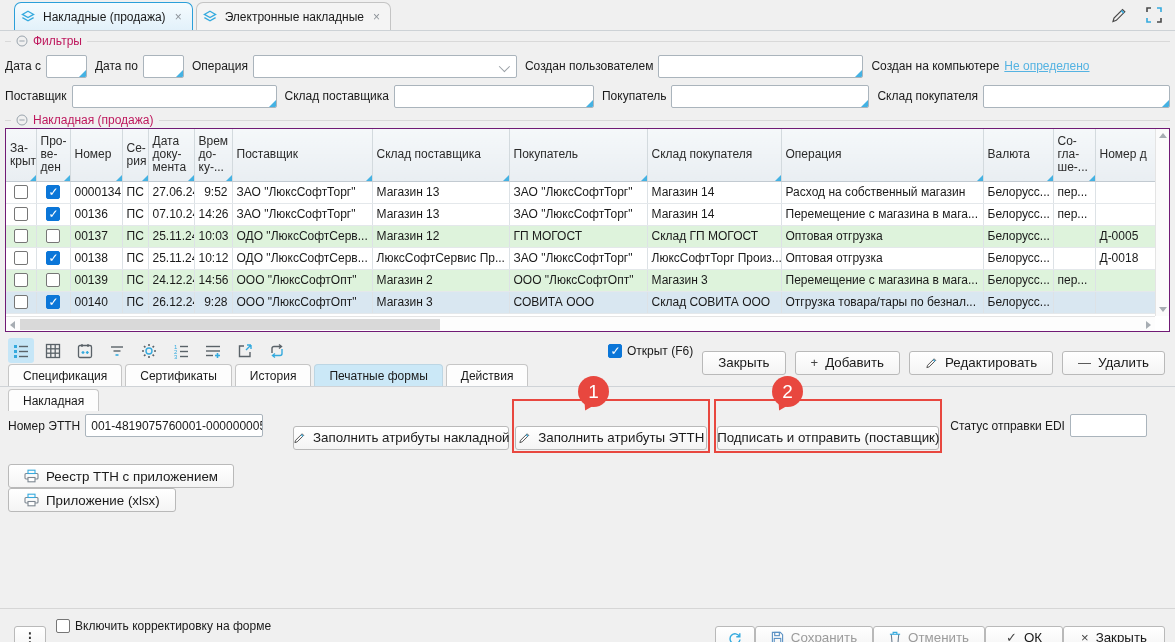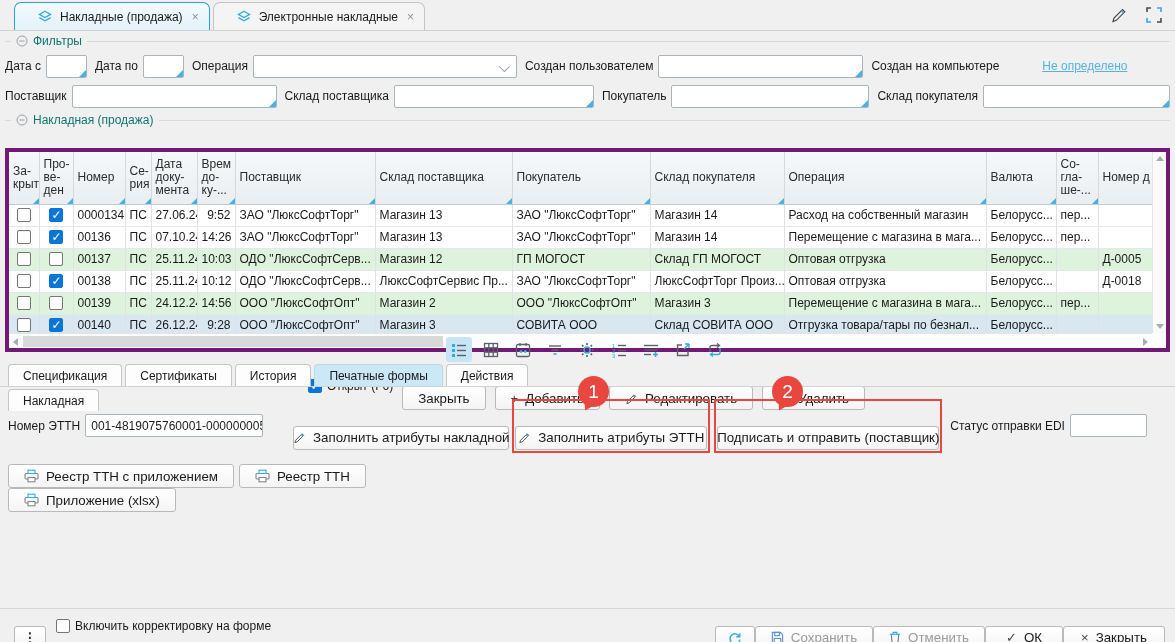--- a/index.html
+++ b/index.html
@@ -5,45 +5,45 @@
   * { box-sizing: border-box; margin: 0; padding: 0; }
   html,body { width:1175px; height:642px; }
   body {
     font-family:"Liberation Sans", sans-serif;
     font-size:12px; color:#1a1a1a;
     background:#f0f0f0; position:relative; overflow:hidden;
   }
   
   .tabbar { position:absolute; top:0; left:0; right:0; height:31px;
     border-bottom:1px solid #cdd2d6; display:flex; align-items:flex-end; padding-left:14px; }
-  .wtab { display:flex; align-items:center; gap:7px; height:28px; padding:0 10px 0 22px;
+  .wtab { display:flex; align-items:center; gap:7px; height:28px; padding:0 10px 0 5px;
     border:1px solid #c4c4c4; border-bottom:none; border-radius:7px 7px 0 0;
     background:#f4f4f4; margin-right:3px; cursor:default; }
   .wtab.active { background:linear-gradient(#f5fbfe,#e2f1fa); border-color:#2b9fd9; position:relative; z-index:2; }
   .wtab .close { color:#8d9399; font-size:12px; margin-left:2px; }
   .hdr-icons { position:absolute; right:12px; top:5px; display:flex; gap:16px; align-items:center; }
   
-  .group-legend { display:flex; align-items:center; gap:5px; color:#0f766e; height:16px; }
+  .group-legend { display:flex; align-items:center; gap:5px; color:#be185d; height:16px; }
   .group-legend .lead { width:6px; height:1px; background:#d9d9d9; }
   .group-legend .tail { flex:1; height:1px; background:#d9d9d9; }
   .filters { position:absolute; top:33px; left:5px; right:5px; height:78px; }
   .frow { position:absolute; left:0; right:0; display:flex; align-items:center; height:24px; }
   .frow1 { top:21px; } .frow2 { top:51px; }
   .flabel { margin:0 5px 0 0; white-space:nowrap; }
   .ml { margin-left:8px; }
   .tbox { height:23px; background:#fff; border:1px solid #aab4bc; border-radius:2px;
     position:relative; display:flex; align-items:center; padding:0 5px; overflow:hidden; white-space:nowrap; }
   .tbox.tri::after { content:""; position:absolute; right:0; bottom:0;
     border-left:7px solid transparent; border-bottom:7px solid #44b2e3; }
   .combo::before { content:""; position:absolute; right:9px; top:8px; width:7px; height:7px;
     border-right:1.6px solid #9aa0a6; border-bottom:1.6px solid #9aa0a6; transform:rotate(45deg) translateY(-2px); }
-  .link { color:#55b3e2; text-decoration:underline; white-space:nowrap;margin-left:38px; }
+  .link { color:#55b3e2; text-decoration:underline; white-space:nowrap; }
   
   .gridgroup { position:absolute; top:112px; left:5px; right:5px; }
-  .gridwrap { position:relative; margin-top:20px; height:204px; background:#fff; border:4px solid #701a75; }
+  .gridwrap { position:relative; margin-top:0; height:204px; background:#fff; border:1px solid #701a75; }
   .gridclip { position:absolute; left:0; top:0; right:14px; bottom:15px; overflow:hidden; }
   table.grid { border-collapse:collapse; table-layout:fixed; width:1239px; }
   table.grid th { background:linear-gradient(#f5f8fa,#e9eef2); font-weight:400; color:#2b2b2b;
     border-right:1px solid #d3dade; border-bottom:1px solid #c2cad1; height:52px;
     white-space:pre-line; text-align:left; vertical-align:middle; padding:1px 4px; line-height:13px; position:relative; }
   table.grid th::after { content:""; position:absolute; right:0; bottom:0;
     border-left:6px solid transparent; border-bottom:6px solid #44b2e3; }
   table.grid td { border-right:1px solid #dde2e6; border-bottom:1px solid #e4e8eb;
     height:22px; padding:0 4px; white-space:nowrap; overflow:hidden; background:#fff; }
   tr.green td { background:#def3dc; }
@@ -59,21 +59,21 @@
   .hscroll { position:absolute; left:0; right:14px; bottom:0; height:15px; background:#fdfdfd;
     border-top:1px solid #e4e4e4; }
   .hthumb { position:absolute; left:14px; top:2px; width:420px; height:11px; background:#d9d9d9; }
   .arr { width:0; height:0; }
   .arr.up   { border-left:4px solid transparent; border-right:4px solid transparent; border-bottom:5px solid #a7adb3; }
   .arr.down { border-left:4px solid transparent; border-right:4px solid transparent; border-top:5px solid #a7adb3; }
   .arr.left { position:absolute; left:4px; top:4px; border-top:4px solid transparent; border-bottom:4px solid transparent; border-right:5px solid #a7adb3; }
   .arr.right{ position:absolute; right:4px; top:4px; border-top:4px solid transparent; border-bottom:4px solid transparent; border-left:5px solid #a7adb3; }
   
   .gridtools { position:absolute; top:337px; left:8px; right:10px; height:27px;
-    display:flex; align-items:center; justify-content:space-between;flex-direction:column; }
+    display:flex; align-items:center; justify-content:space-between; }
   .iconrow { display:flex; gap:6px; align-items:center; }
   .ibtn { width:26px; height:25px; display:flex; align-items:center; justify-content:center; border-radius:3px; }
   .ibtn.active { background:#c6e6f7; }
   .btn { display:inline-flex; align-items:center; justify-content:center; gap:7px; height:24px;
     padding:0 15px; background:linear-gradient(#ffffff,#f4f4f4); border:1px solid #b9b9b9;
     border-radius:3px; white-space:nowrap; color:#1a1a1a;margin-top:24px; }
   .btn .glyph { font-size:13px; color:#444; }
   .btn.disabled { color:#9b9b9b; }
   .rightcluster { display:flex; align-items:center; gap:9px; }
   .cblabel { display:inline-flex; align-items:center; gap:5px; }
@@ -553,30 +553,20 @@
   <button class="btn">
     <span>
         <svg width="15" height="14" viewBox="0 0 15 14" fill="none">
           <rect x="1" y="4.5" width="13" height="5.5" rx="1" stroke="#7d8791" stroke-width="1.1"></rect>
           <rect x="4" y="1.2" width="7" height="3.3" stroke="#35aade" stroke-width="1.1"></rect>
           <rect x="4" y="8.5" width="7" height="4.3" fill="#fff" stroke="#7d8791" stroke-width="1.1"></rect>
         </svg>
       </span>
     <span>Реестр ТТН с приложением</span>
   </button>
-  <button class="btn">
-    <span>
-        <svg width="15" height="14" viewBox="0 0 15 14" fill="none">
-          <rect x="1" y="4.5" width="13" height="5.5" rx="1" stroke="#7d8791" stroke-width="1.1"></rect>
-          <rect x="4" y="1.2" width="7" height="3.3" stroke="#35aade" stroke-width="1.1"></rect>
-          <rect x="4" y="8.5" width="7" height="4.3" fill="#fff" stroke="#7d8791" stroke-width="1.1"></rect>
-        </svg>
-      </span>
-    <span>Реестр ТТН</span>
-  </button>
 </div>
 <div class="printrow2">
   <button class="btn">
     <span>
         <svg width="15" height="14" viewBox="0 0 15 14" fill="none">
           <rect x="1" y="4.5" width="13" height="5.5" rx="1" stroke="#7d8791" stroke-width="1.1"></rect>
           <rect x="4" y="1.2" width="7" height="3.3" stroke="#35aade" stroke-width="1.1"></rect>
           <rect x="4" y="8.5" width="7" height="4.3" fill="#fff" stroke="#7d8791" stroke-width="1.1"></rect>
         </svg>
       </span>

